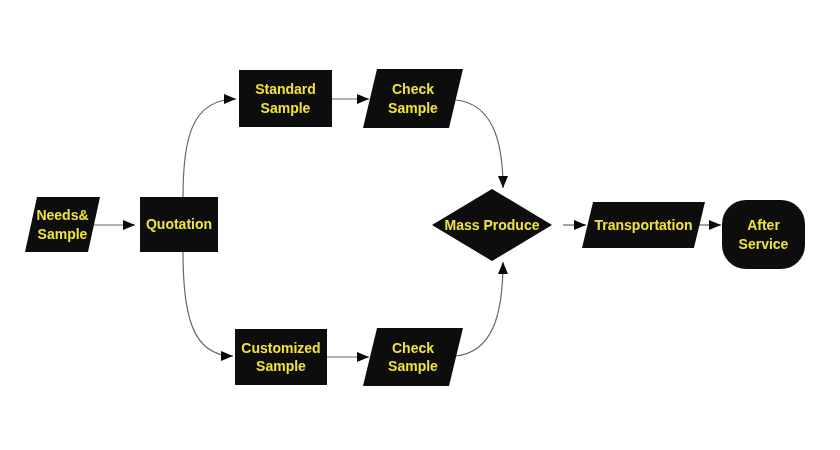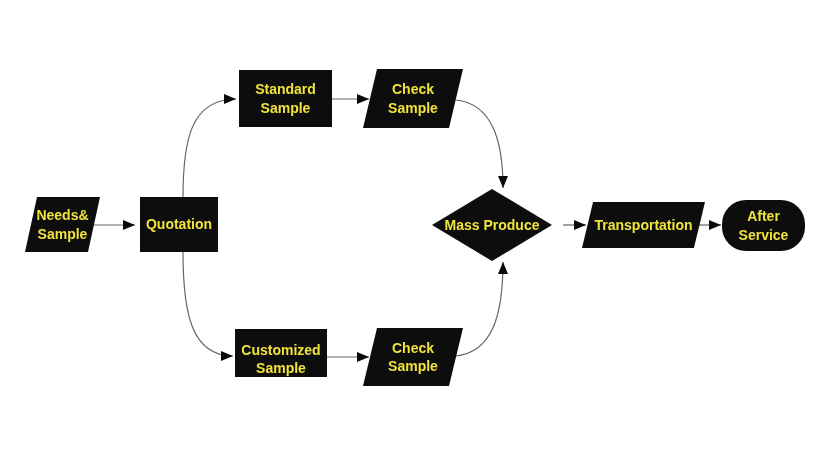--- a/index.html
+++ b/index.html
@@ -46,28 +46,28 @@
     line-height: 1.3;
   }
   .node-label { white-space: pre-line; }
   
   .n-needs        { left: 25px;  top: 197px; width: 75px;  height: 55px;
                     clip-path: polygon(16% 0, 100% 0, 84% 100%, 0 100%); text-align: center; }
   .n-quotation    { left: 140px; top: 197px; width: 78px;  height: 55px; }
   .n-standard     { left: 239px; top: 70px;  width: 93px;  height: 57px; }
   .n-check-top    { left: 363px; top: 69px;  width: 100px; height: 59px;
                     clip-path: polygon(14% 0, 100% 0, 86% 100%, 0 100%); }
-  .n-customized   { left: 235px; top: 329px; width: 92px;  height: 48px; align-items: flex-end; }
+  .n-customized   { left: 235px; top: 329px; width: 92px;  height: 56px; }
   .n-check-bottom { left: 363px; top: 328px; width: 100px; height: 58px;
                     clip-path: polygon(14% 0, 100% 0, 86% 100%, 0 100%); }
   .n-mass         { left: 432px; top: 189px; width: 120px; height: 72px;
                     clip-path: polygon(50% 0, 100% 50%, 50% 100%, 0 50%); align-items: center; }
   .n-transport    { left: 582px; top: 202px; width: 123px; height: 46px;
                     clip-path: polygon(9% 0, 100% 0, 91% 100%, 0 100%); }
-  .n-after        { left: 722px; top: 200px; width: 83px;  height: 51px;
+  .n-after        { left: 722px; top: 200px; width: 83px;  height: 69px;
                     border-radius: 24px; text-align: center; }
 </style>
 </head>
 <body>
 
 <div class="canvas">
 
   <svg class="connector-layer" viewBox="0 0 840 450">
     <defs>
       <marker id="arrow" markerUnits="userSpaceOnUse" markerWidth="14" markerHeight="10" refX="12" refY="5" orient="auto">

